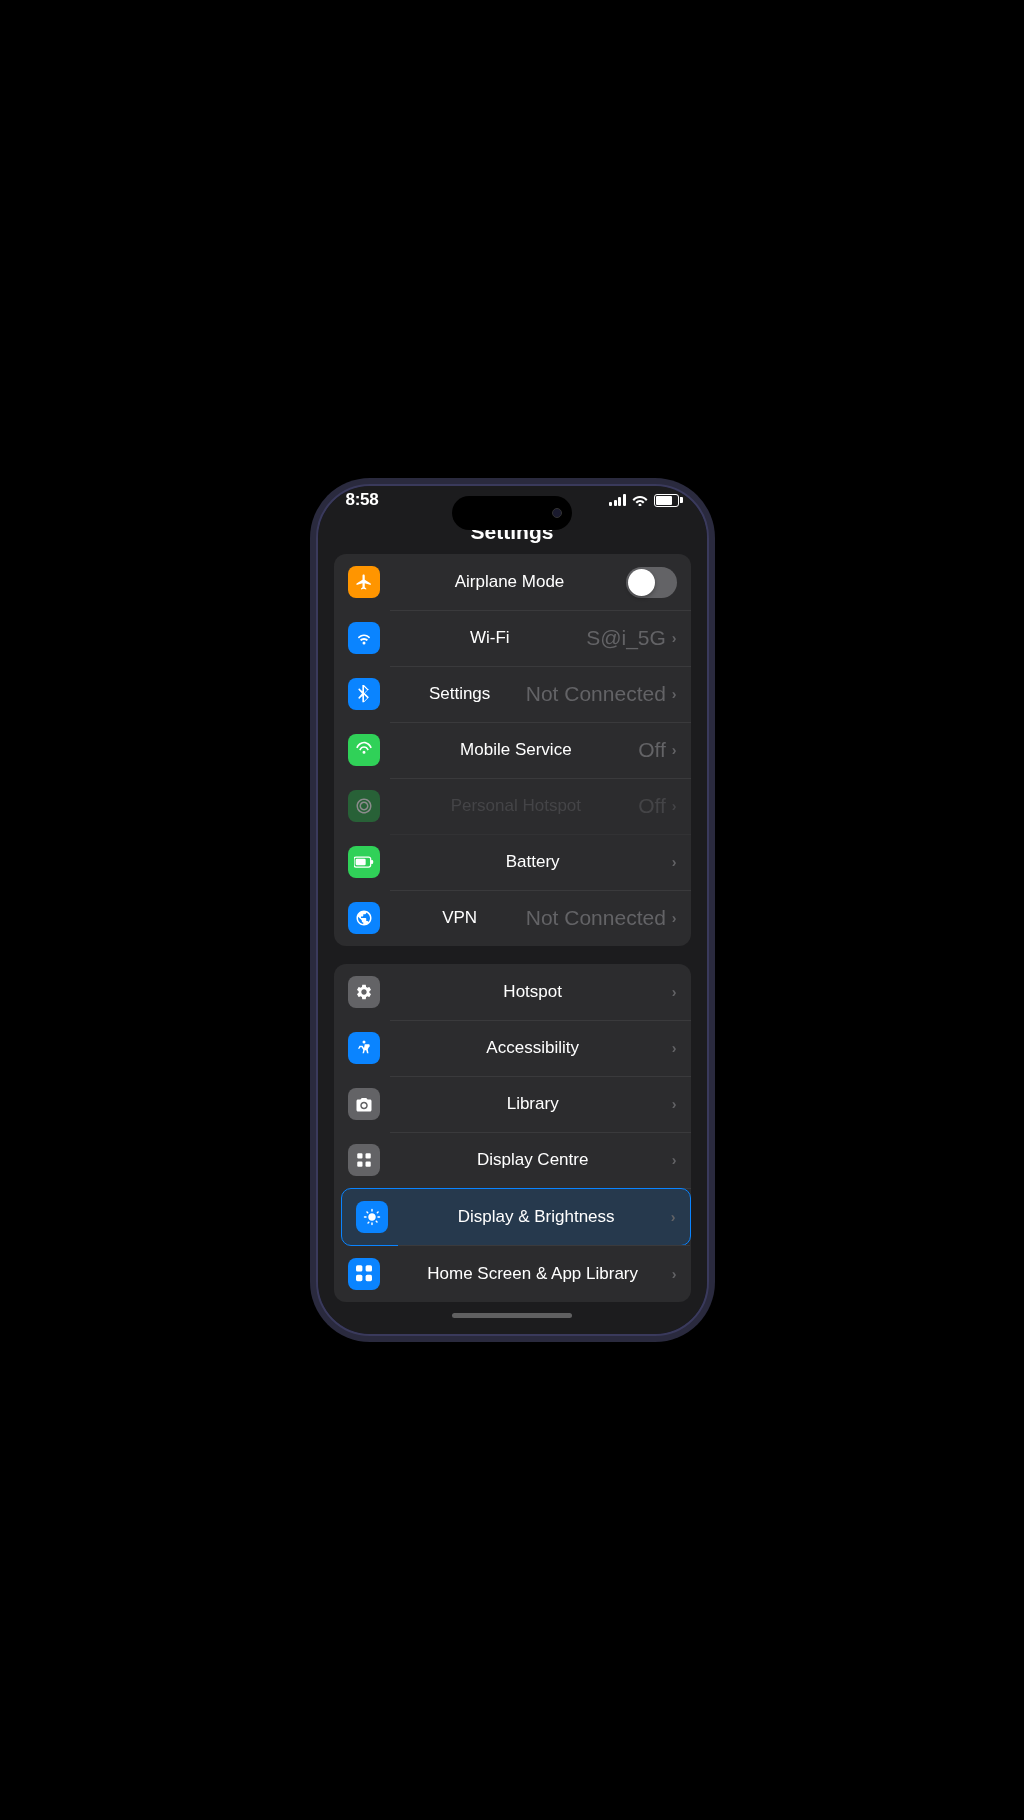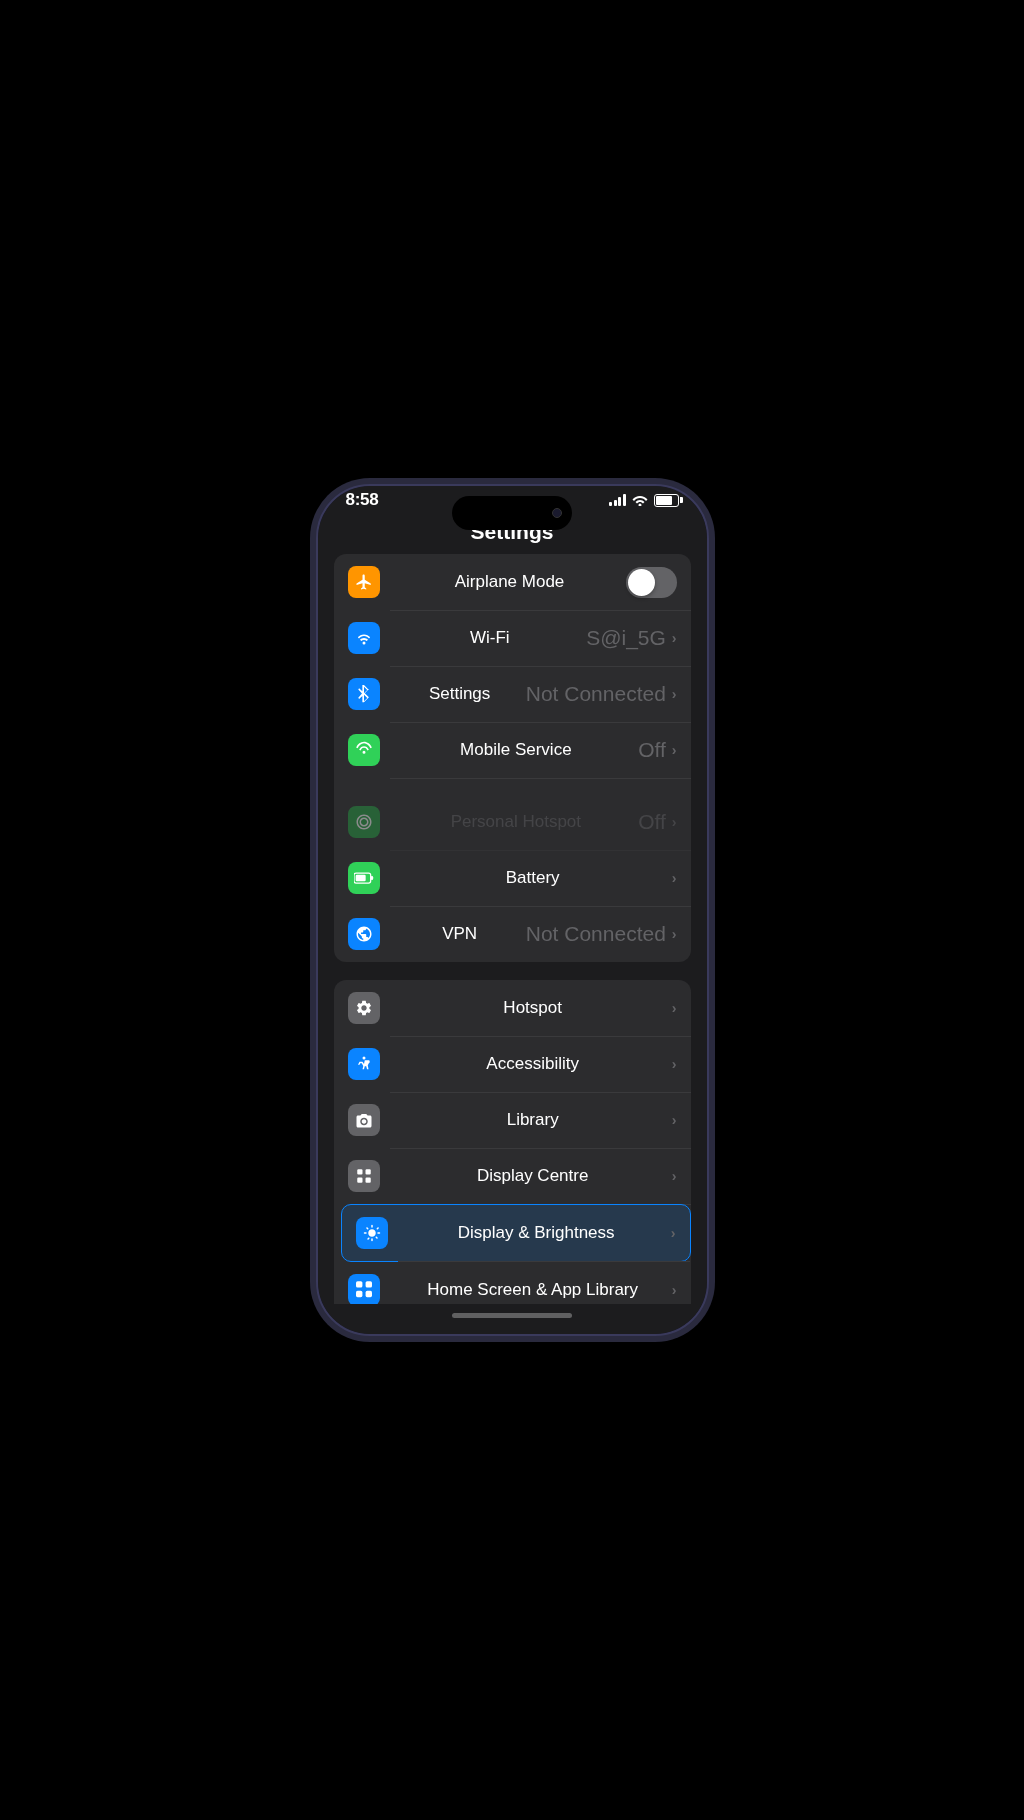--- a/index.html
+++ b/index.html
@@ -218,21 +218,20 @@
       position: absolute;
       bottom: 0;
       left: 56px;
       right: 0;
       height: 0.5px;
       background: #3a3a3c;
     }
 
     .settings-row.disabled {
       opacity: 0.45;
-      margin-top: 16px;
     }
 
     .settings-row.highlighted {
       background: rgba(10, 132, 255, 0.15);
       border: 1.5px solid #0a84ff;
       border-radius: 10px;
       margin-left: 7px;
     }
 
     .icon-wrap {

